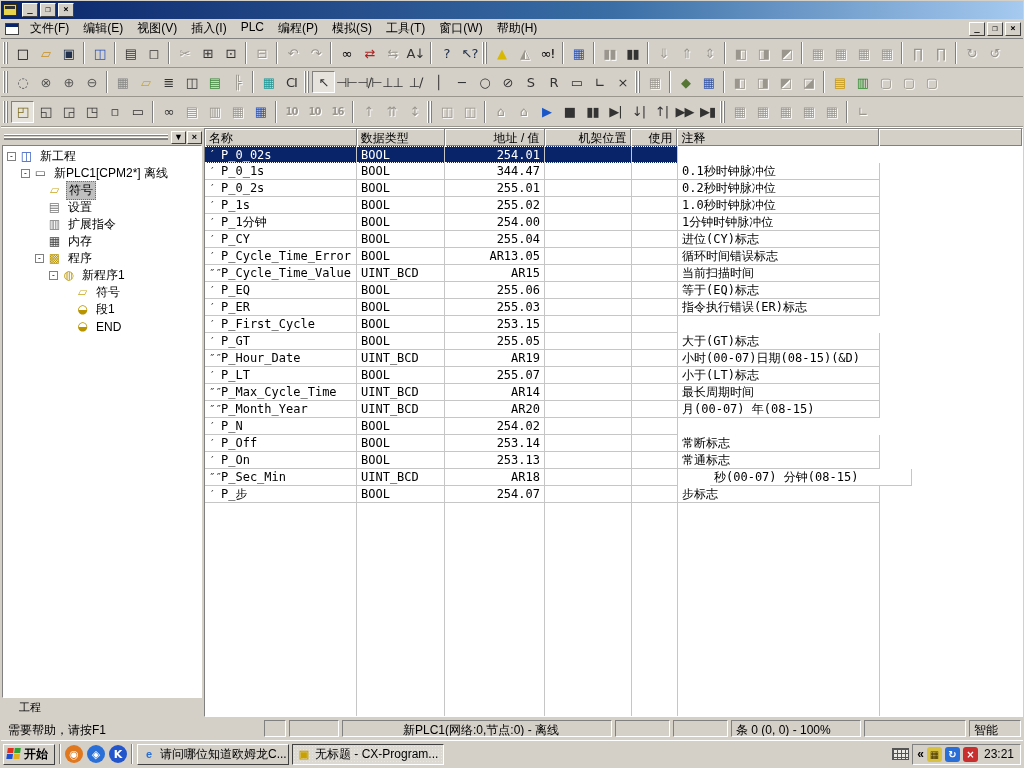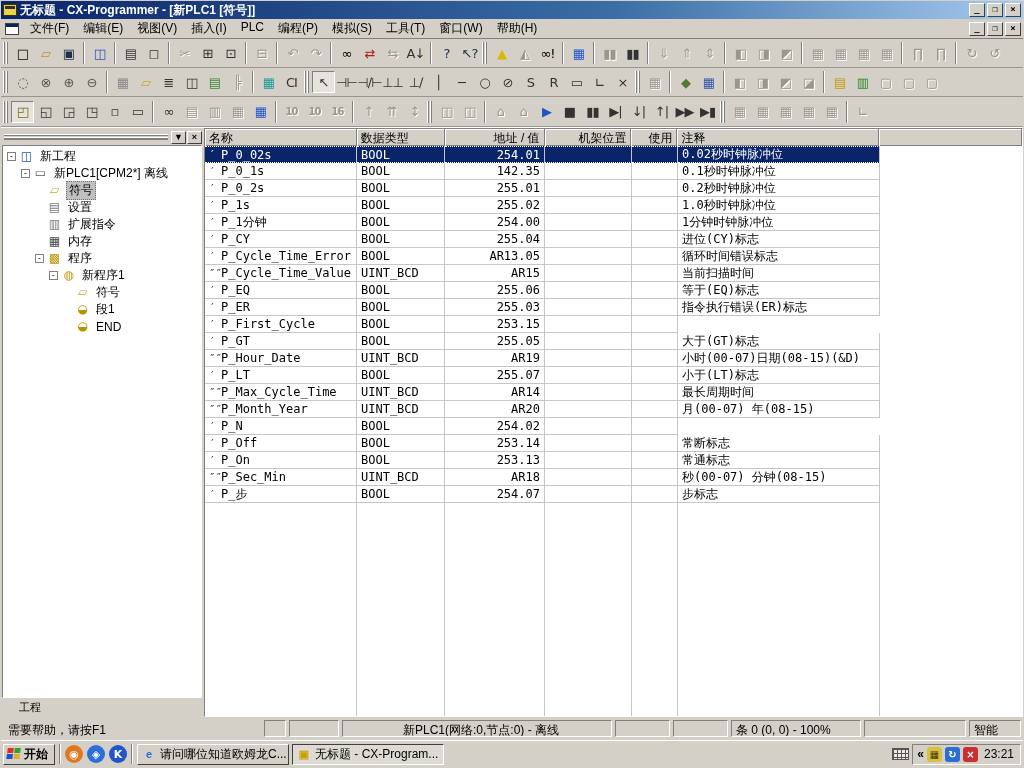--- a/index.html
+++ b/index.html
@@ -111,21 +111,20 @@
      color:#fff; font-size:10px; font-weight:bold; font-family:"DejaVu Sans",sans-serif; }
   .clock { font-size:12px; padding-left:3px; }
 </style>
 </head>
 <body>
 
 <div class="app">
 
   <div class="titlebar">
     <div class="appicon"></div>
-    <div class="title">无标题 - CX-Programmer - [新PLC1 [符号]]</div>
     <div id="title-controls" style="display: flex;">
         <div class="winbtn">_</div>
         <div class="winbtn">❐</div>
         <div class="winbtn">×</div>
       </div>
   </div>
 
   <div class="menubar">
     <div class="mdiicon"></div>
     <div id="menu-items" style="display:flex;">
@@ -605,29 +604,28 @@
       <div class="tbody" id="tbody">
           <div class="trow sel">
             <div class="td" style="width: 152px;">
               <span class="rowicon">′</span>
               <span>P_0_02s</span>
             </div>
             <div class="td" style="width: 88px;">BOOL</div>
             <div class="td num" style="width: 100px;">254.01</div>
             <div class="td num" style="width: 87px;"></div>
             <div class="td num" style="width: 46px;"></div>
-            <div class="td" style="width: 202px;">0.02秒时钟脉冲位</div>
           </div>
           <div class="trow">
             <div class="td" style="width: 152px;">
               <span class="rowicon">′</span>
               <span>P_0_1s</span>
             </div>
             <div class="td" style="width: 88px;">BOOL</div>
-            <div class="td num" style="width: 100px;">142.35</div>
+            <div class="td num" style="width: 100px;">344.47</div>
             <div class="td num" style="width: 87px;"></div>
             <div class="td num" style="width: 46px;"></div>
             <div class="td" style="width: 202px;">0.1秒时钟脉冲位</div>
           </div>
           <div class="trow">
             <div class="td" style="width: 152px;">
               <span class="rowicon">′</span>
               <span>P_0_2s</span>
             </div>
             <div class="td" style="width: 88px;">BOOL</div>
@@ -812,21 +810,21 @@
           </div>
           <div class="trow">
             <div class="td" style="width: 152px;">
               <span class="rowicon">″″</span>
               <span>P_Sec_Min</span>
             </div>
             <div class="td" style="width: 88px;">UINT_BCD</div>
             <div class="td num" style="width: 100px;">AR18</div>
             <div class="td num" style="width: 87px;"></div>
             <div class="td num" style="width: 46px;"></div>
-            <div class="td" style="width: 202px;">秒(00-07) 分钟(08-15)</div>
+            <div class="td" style="width: 202px; margin-left: 32px;">秒(00-07) 分钟(08-15)</div>
           </div>
           <div class="trow">
             <div class="td" style="width: 152px;">
               <span class="rowicon">′</span>
               <span>P_步</span>
             </div>
             <div class="td" style="width: 88px;">BOOL</div>
             <div class="td num" style="width: 100px;">254.07</div>
             <div class="td num" style="width: 87px;"></div>
             <div class="td num" style="width: 46px;"></div>

